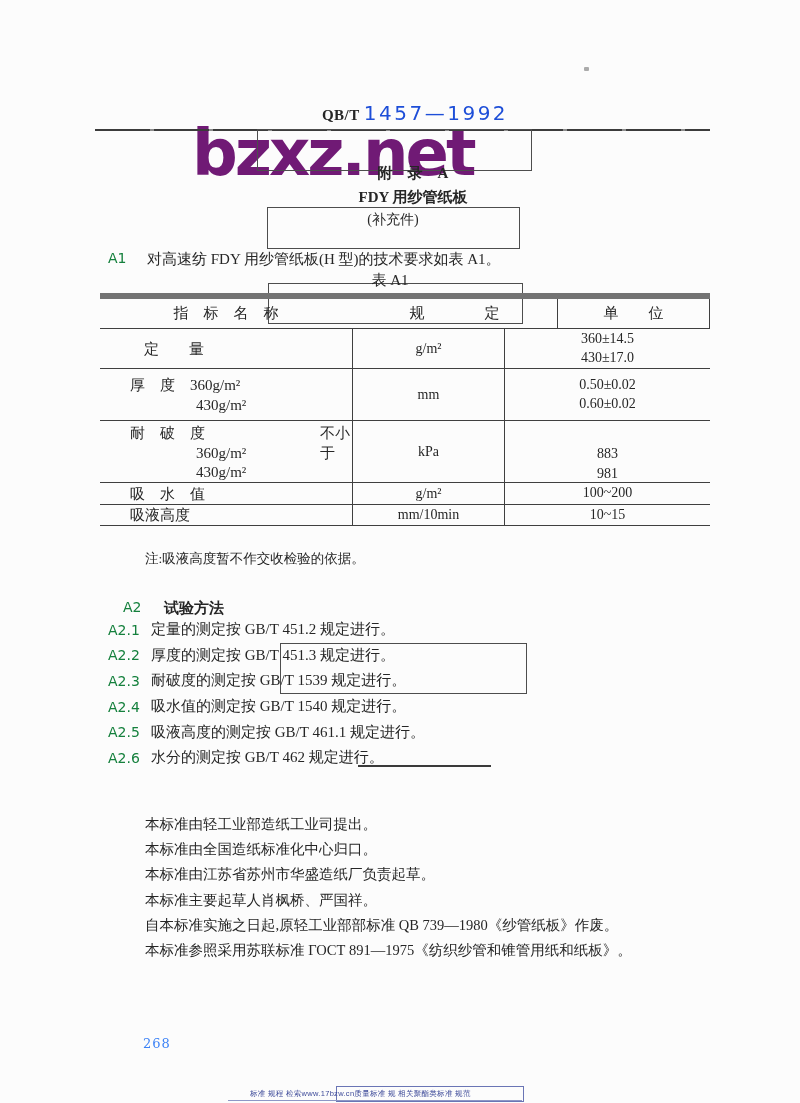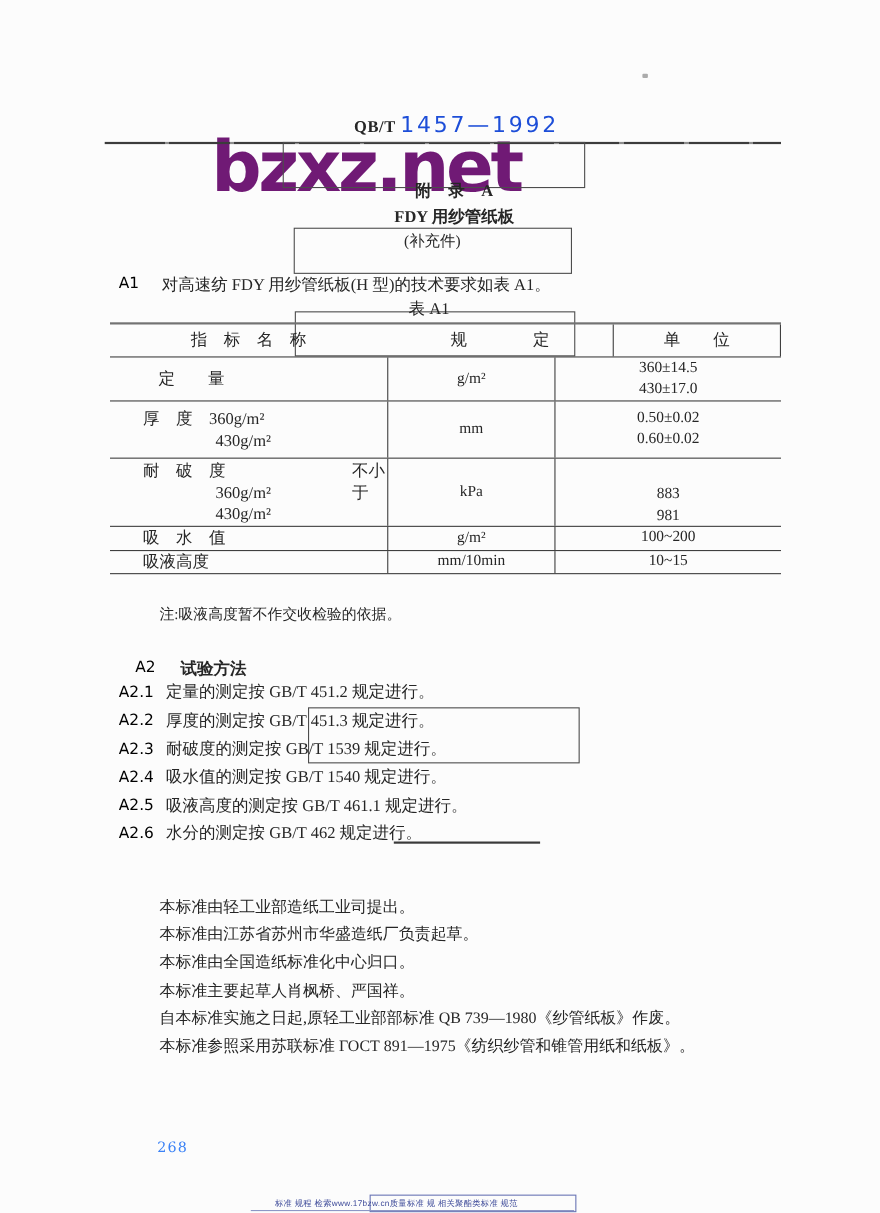--- a/index.html
+++ b/index.html
@@ -24,27 +24,27 @@
   .box4{left:280px;top:643px;width:245px;height:49px;}
 
   .appendix-title{position:absolute;left:0;top:164px;width:800px;text-align:center;margin:0;
                   font-size:15px;font-weight:700;z-index:2;transform:translateX(13px);}
   .appendix-subtitle{position:absolute;left:0;top:188px;width:800px;text-align:center;margin:0;
                      font-size:15px;font-weight:700;z-index:2;transform:translateX(13px);}
   .supplement{position:absolute;left:0;top:211px;width:800px;text-align:center;font-size:14px;
               z-index:2;transform:translateX(-7px);}
 
   .clause-a1{position:absolute;left:108px;top:250px;margin:0;font-size:15px;z-index:2;display:flex;}
-  .code{font-family:"DejaVu Sans",sans-serif;font-size:14px;color:#000000;}
+  .code{font-family:"DejaVu Sans",sans-serif;font-size:14px;color:#15803d;}
   .clause-a1 .code{width:39px;}
 
   .table-caption{position:absolute;left:0;top:271px;width:800px;text-align:center;font-size:15px;
                  z-index:2;transform:translateX(-10px);}
 
-  .spec-table{position:absolute;left:100px;top:293px;width:610px;z-index:2;border-top:2px solid #737373;}
+  .spec-table{position:absolute;left:100px;top:293px;width:610px;z-index:2;border-top:6px solid #737373;}
   .trow{display:flex;border-bottom:1.5px solid #3f3f3f;box-sizing:border-box;}
   .cell{box-sizing:border-box;display:flex;flex-direction:column;justify-content:center;}
   .c0{width:252px;}
   .c1{width:153px;border-left:1px solid #3f3f3f;border-right:1px solid #3f3f3f;align-items:center;}
   .c2{width:205px;align-items:center;}
   .thead{height:30px;}
   .hcell{flex-direction:row;justify-content:center;align-items:center;font-size:15px;}
   .r0{height:40px}.r1{height:52px}.r2{height:62px}.r3{height:22px}.r4{height:21px}.r5{height:27px}
   .cell-name{padding-left:30px;font-size:15px;line-height:20px;}
   .name-line{position:relative;}
@@ -201,22 +201,22 @@
         <div class="code">A2.6</div>
         <div class="a2-text">水分的测定按 GB/T 462 规定进行。</div>
       </div>
     </div>
 
   <div class="divider"></div>
 
   <div class="notes">
     <div id="notes-lines">
         <div class="note-line">本标准由轻工业部造纸工业司提出。</div>
+        <div class="note-line">本标准由全国造纸标准化中心归口。</div>
         <div class="note-line">本标准由江苏省苏州市华盛造纸厂负责起草。</div>
-        <div class="note-line">本标准由全国造纸标准化中心归口。</div>
         <div class="note-line">本标准主要起草人肖枫桥、严国祥。</div>
         <div class="note-line">自本标准实施之日起,原轻工业部部标准 QB 739—1980《纱管纸板》作废。</div>
         <div class="note-line">本标准参照采用苏联标准 ГОСТ 891—1975《纺织纱管和锥管用纸和纸板》。</div>
       </div>
   </div>
 
   <div class="page-number">268</div>
 
   <div class="footer-box"></div>
   <div class="footer-underline"></div>

